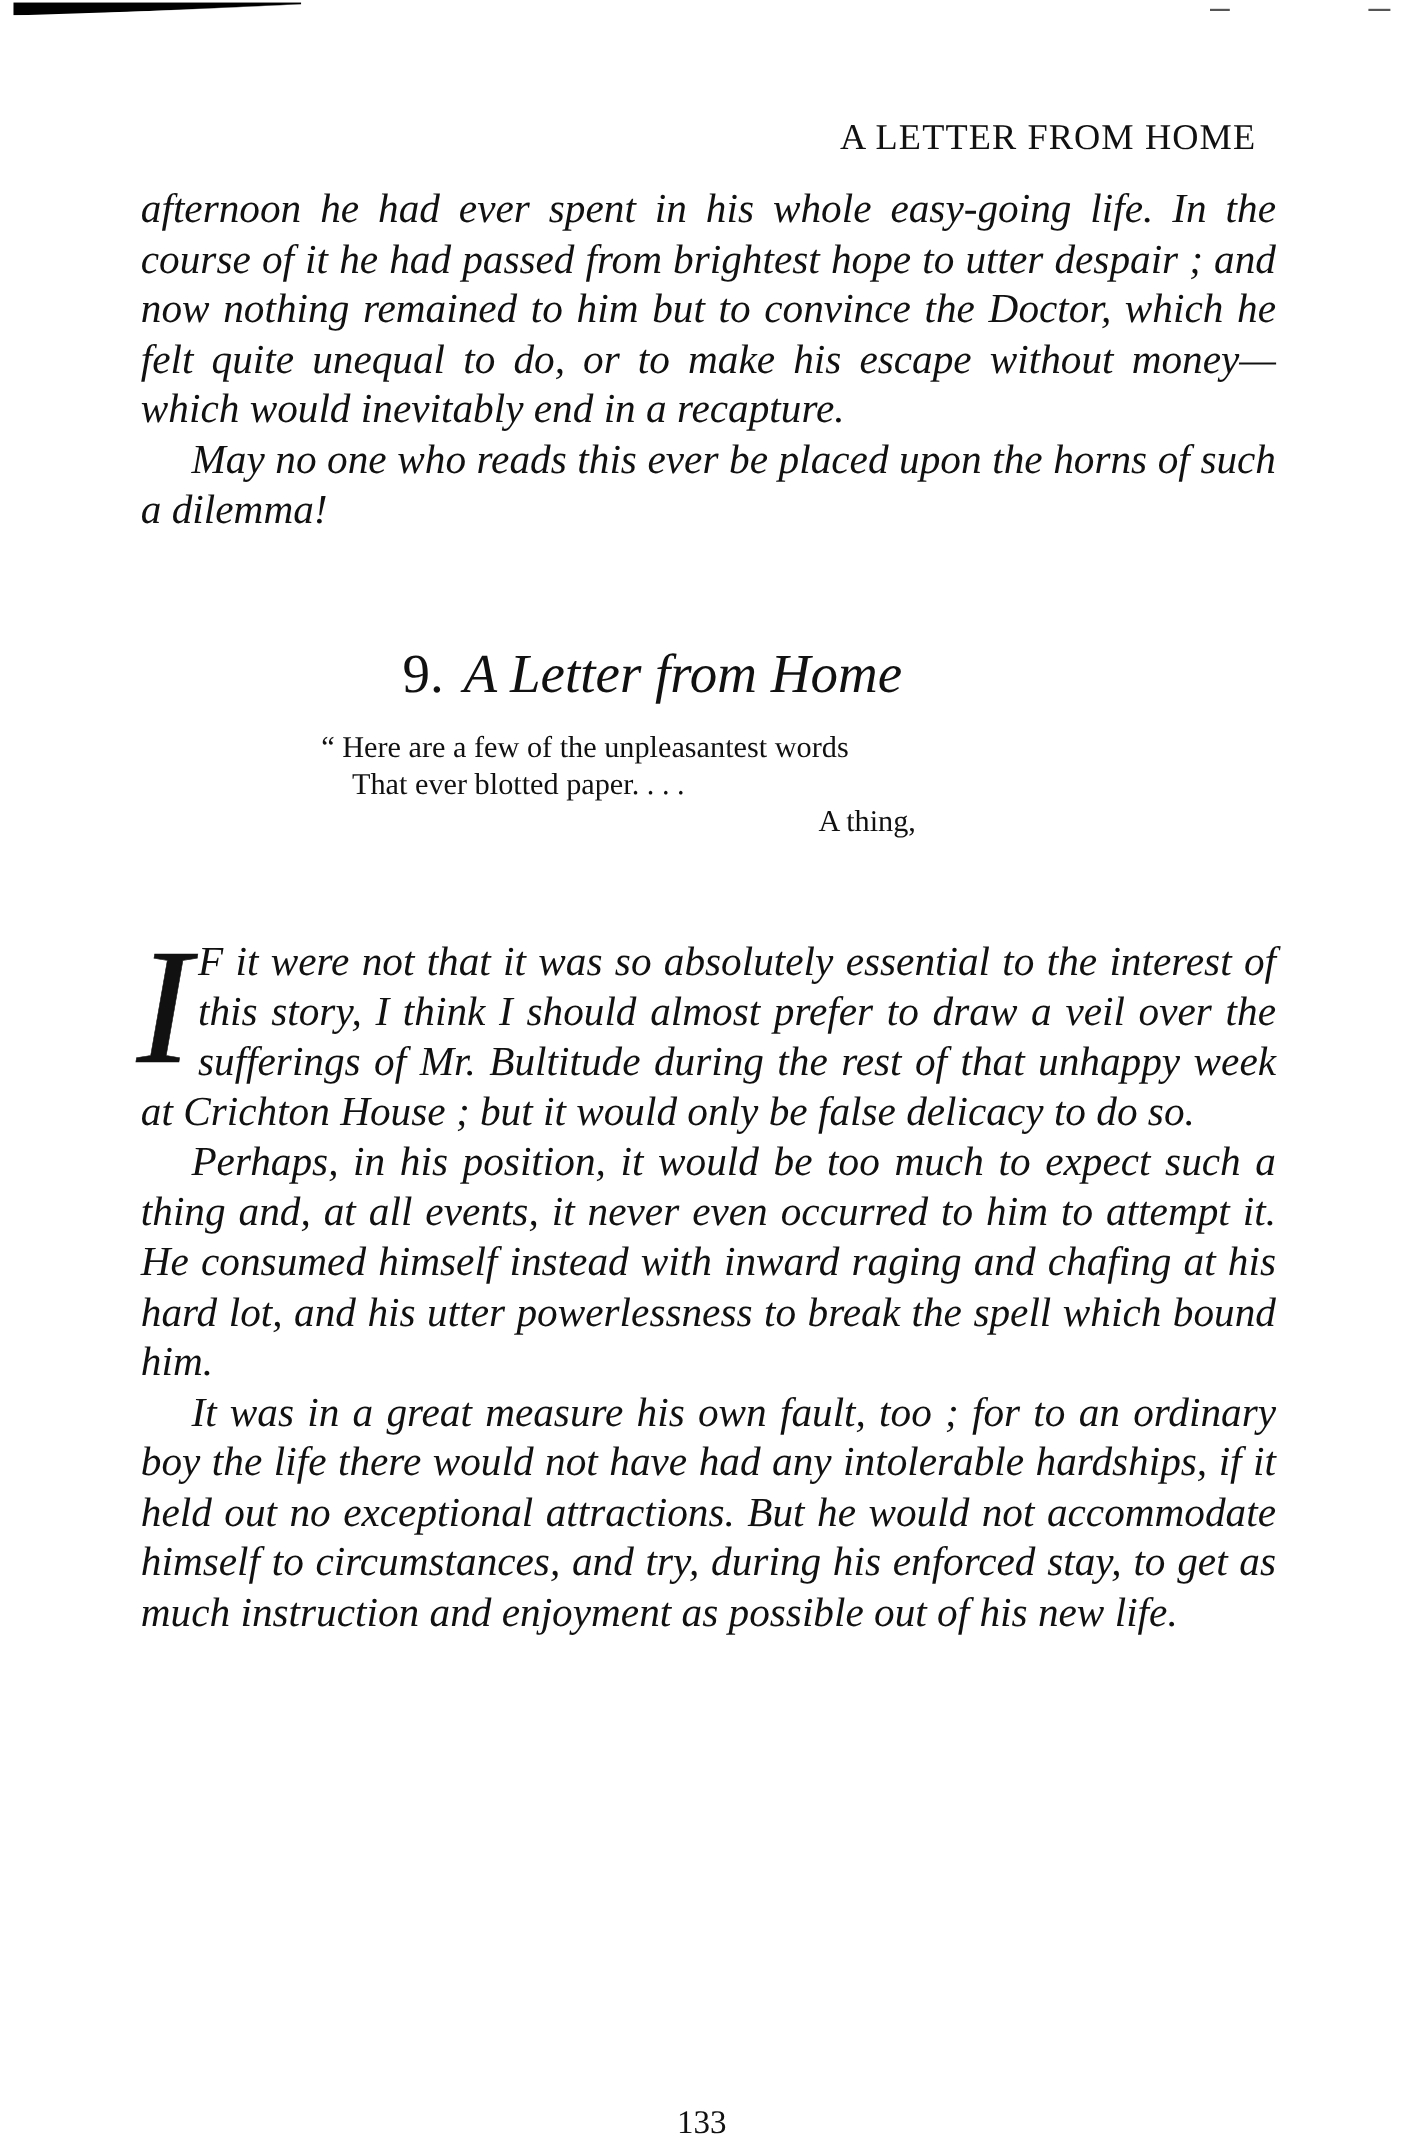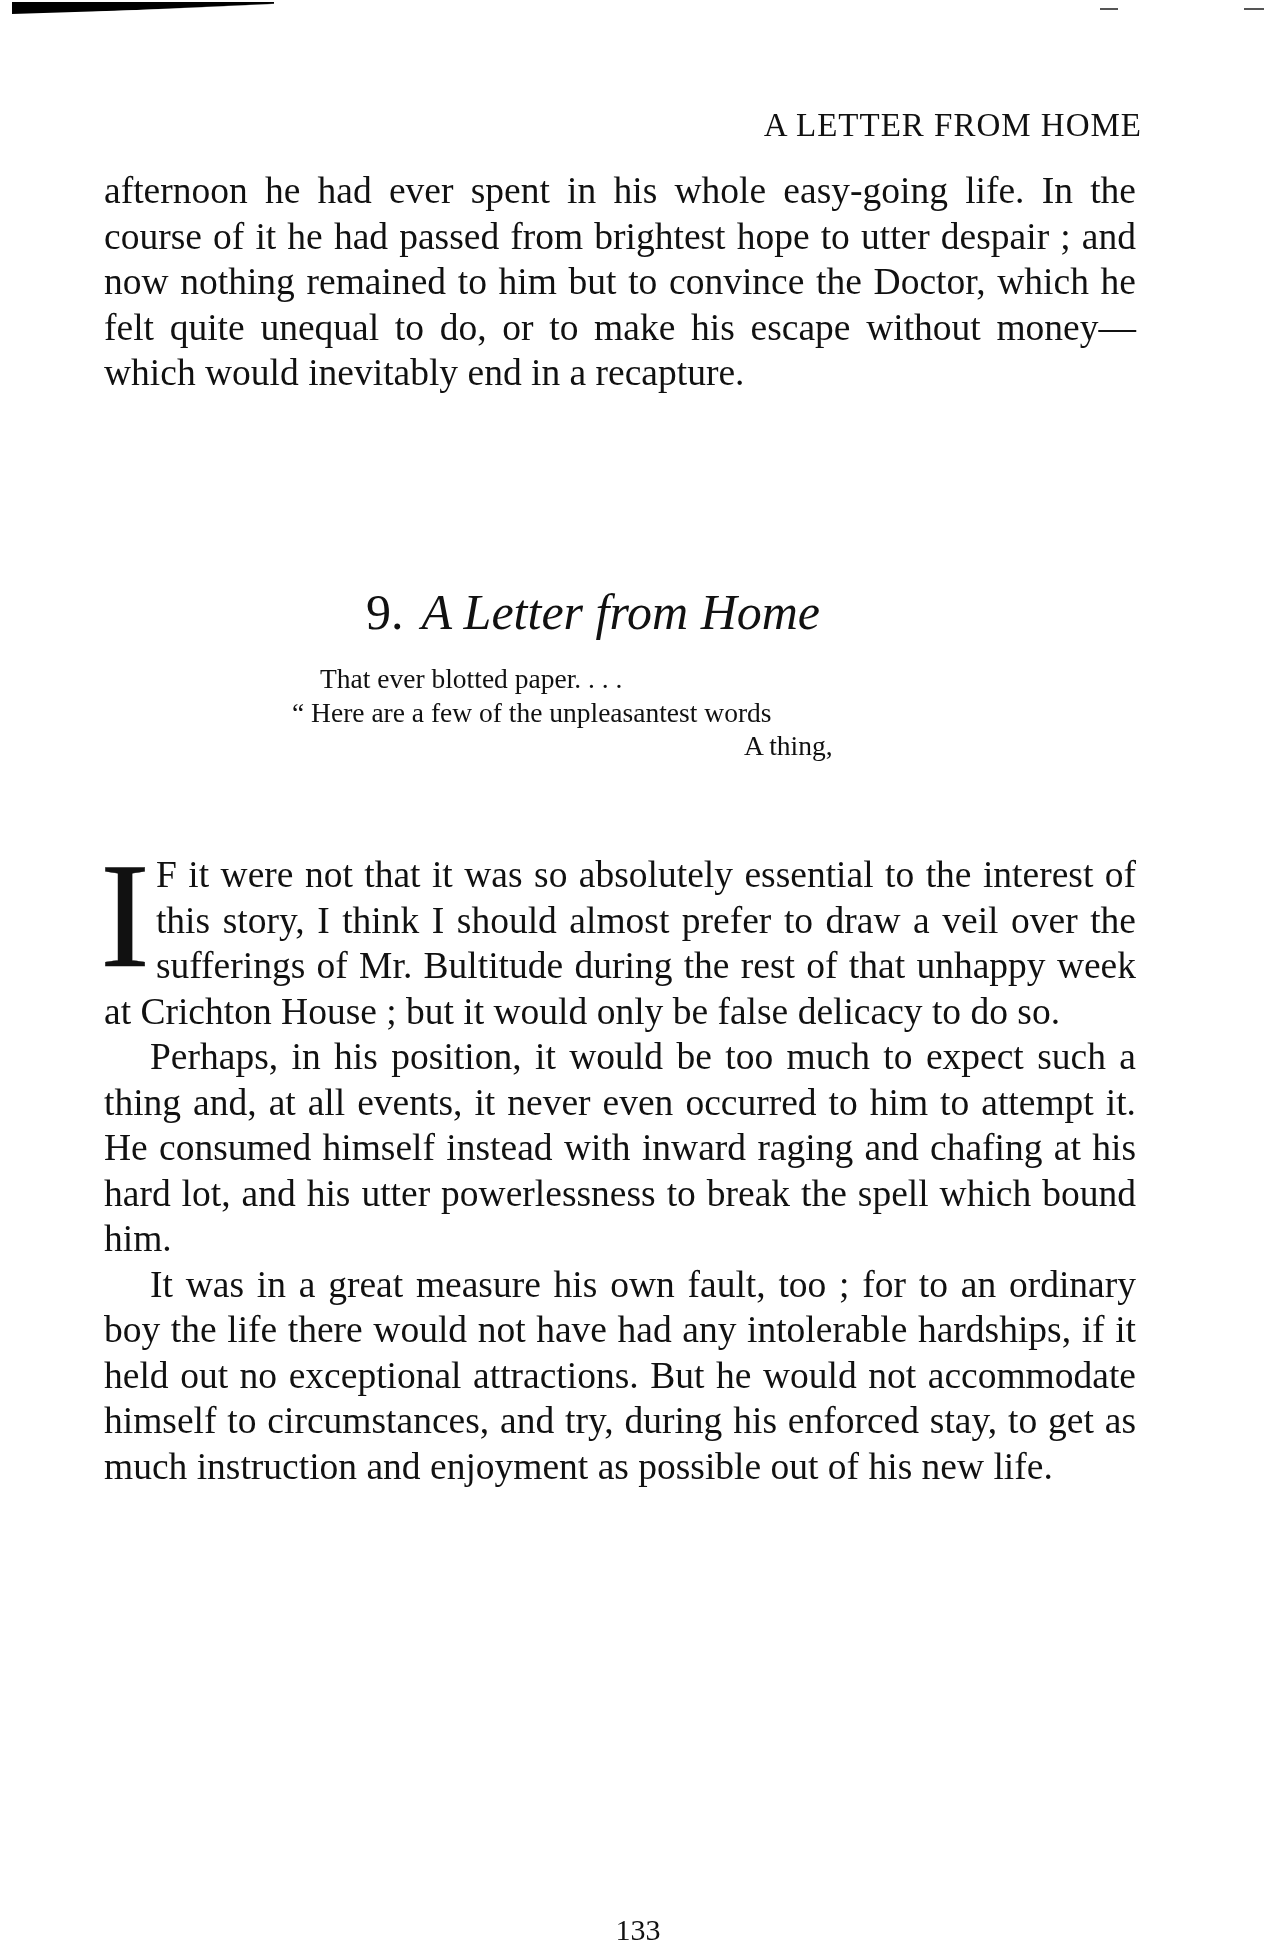--- a/index.html
+++ b/index.html
@@ -32,25 +32,26 @@
     .running-head {
       position: absolute;
       top: 105px;
       right: 134px;
       font-size: 33px;
       letter-spacing: 1px;
       line-height: 40px;
     }
     .text-block {
       position: absolute;
-      left: 104px;
+      left: 128px;
       width: 1032px;
       font-size: 37.5px;
       line-height: 45.5px;
       text-align: justify;
+      font-style: italic;
     }
     .text-block p {
       margin: 0;
       text-align: justify;
       text-align-last: left;
     }
     .text-block p.indent {
       text-indent: 46px;
     }
     .block-1 { top: 168px; }
@@ -118,29 +119,30 @@
 <body>
 
 <div class="scan-edge"></div>
 <div class="scan-mark" style="left:1100px;top:8px;width:18px;"></div>
 <div class="scan-mark" style="left:1244px;top:8px;width:20px;"></div>
 
 <div class="running-head">A LETTER FROM HOME</div>
 
 <div class="text-block block-1">
   <p>afternoon he had ever spent in his whole easy-going life. In the course of it he had passed from brightest hope to utter despair ; and now nothing remained to him but to convince the Doctor, which he felt quite unequal to do, or to make his escape without money—which would inevitably end in a recapture.</p>
+  <p class="indent">May no one who reads this ever be placed upon the horns of such a dilemma!</p>
 </div>
 
 <div class="chapter-title">
   <span class="num">9.</span><span class="name">A Letter from Home</span>
 </div>
 
 <div class="epigraph">
+  <span class="line l1">“ Here are a few of the unpleasantest words</span>
   <span class="line l2">That ever blotted paper. . . .</span>
-  <span class="line l1">“ Here are a few of the unpleasantest words</span>
   <span class="line l3">A thing,</span>
 </div>
 
 <div class="text-block block-2">
   <p class="dropcap-para">
     <span class="dropcap">I</span><span>F it were not that it was so absolutely essential to the interest of this story, I think I should almost prefer to draw a veil over the sufferings of Mr. Bultitude during the rest of that unhappy week at Crichton House ; but it would only be false delicacy to do so.</span>
   </p>
   <p class="indent">Perhaps, in his position, it would be too much to expect such a thing and, at all events, it never even occurred to him to attempt it. He consumed himself instead with inward raging and chafing at his hard lot, and his utter powerlessness to break the spell which bound him.</p>
   <p class="indent">It was in a great measure his own fault, too ; for to an ordinary boy the life there would not have had any intolerable hardships, if it held out no exceptional attractions. But he would not accommodate himself to circumstances, and try, during his enforced stay, to get as much instruction and enjoyment as possible out of his new life.</p>
 </div>

